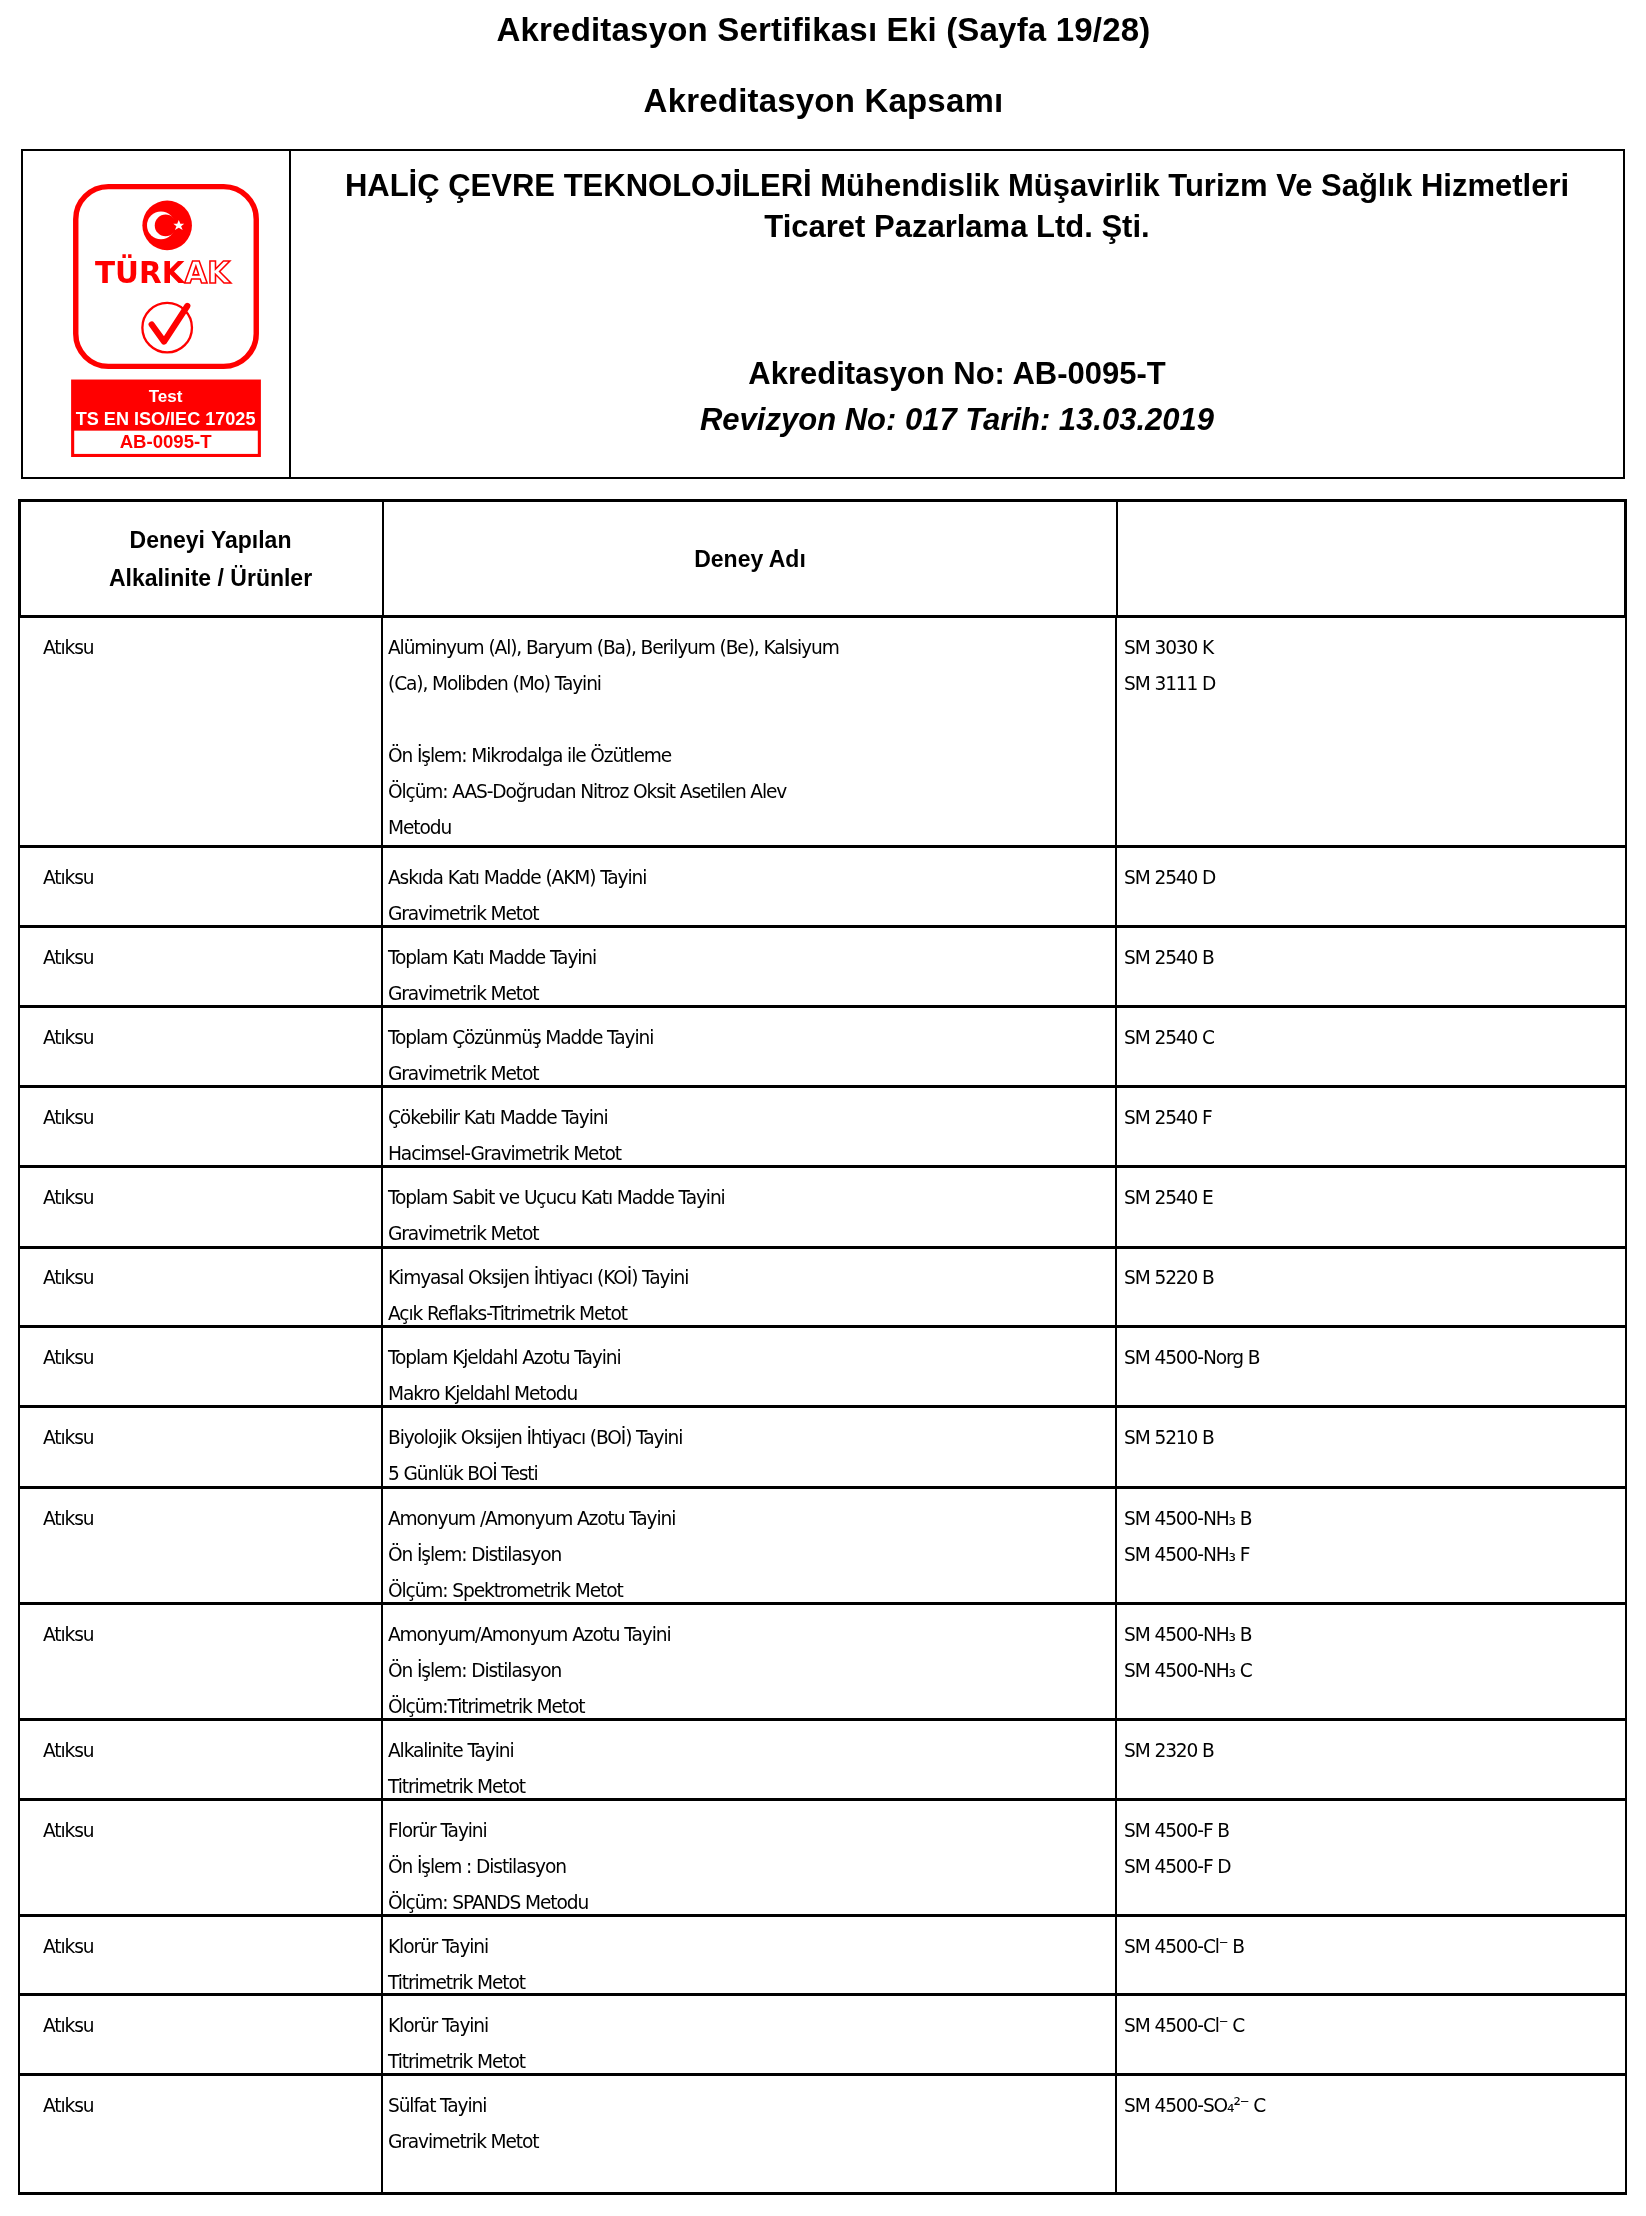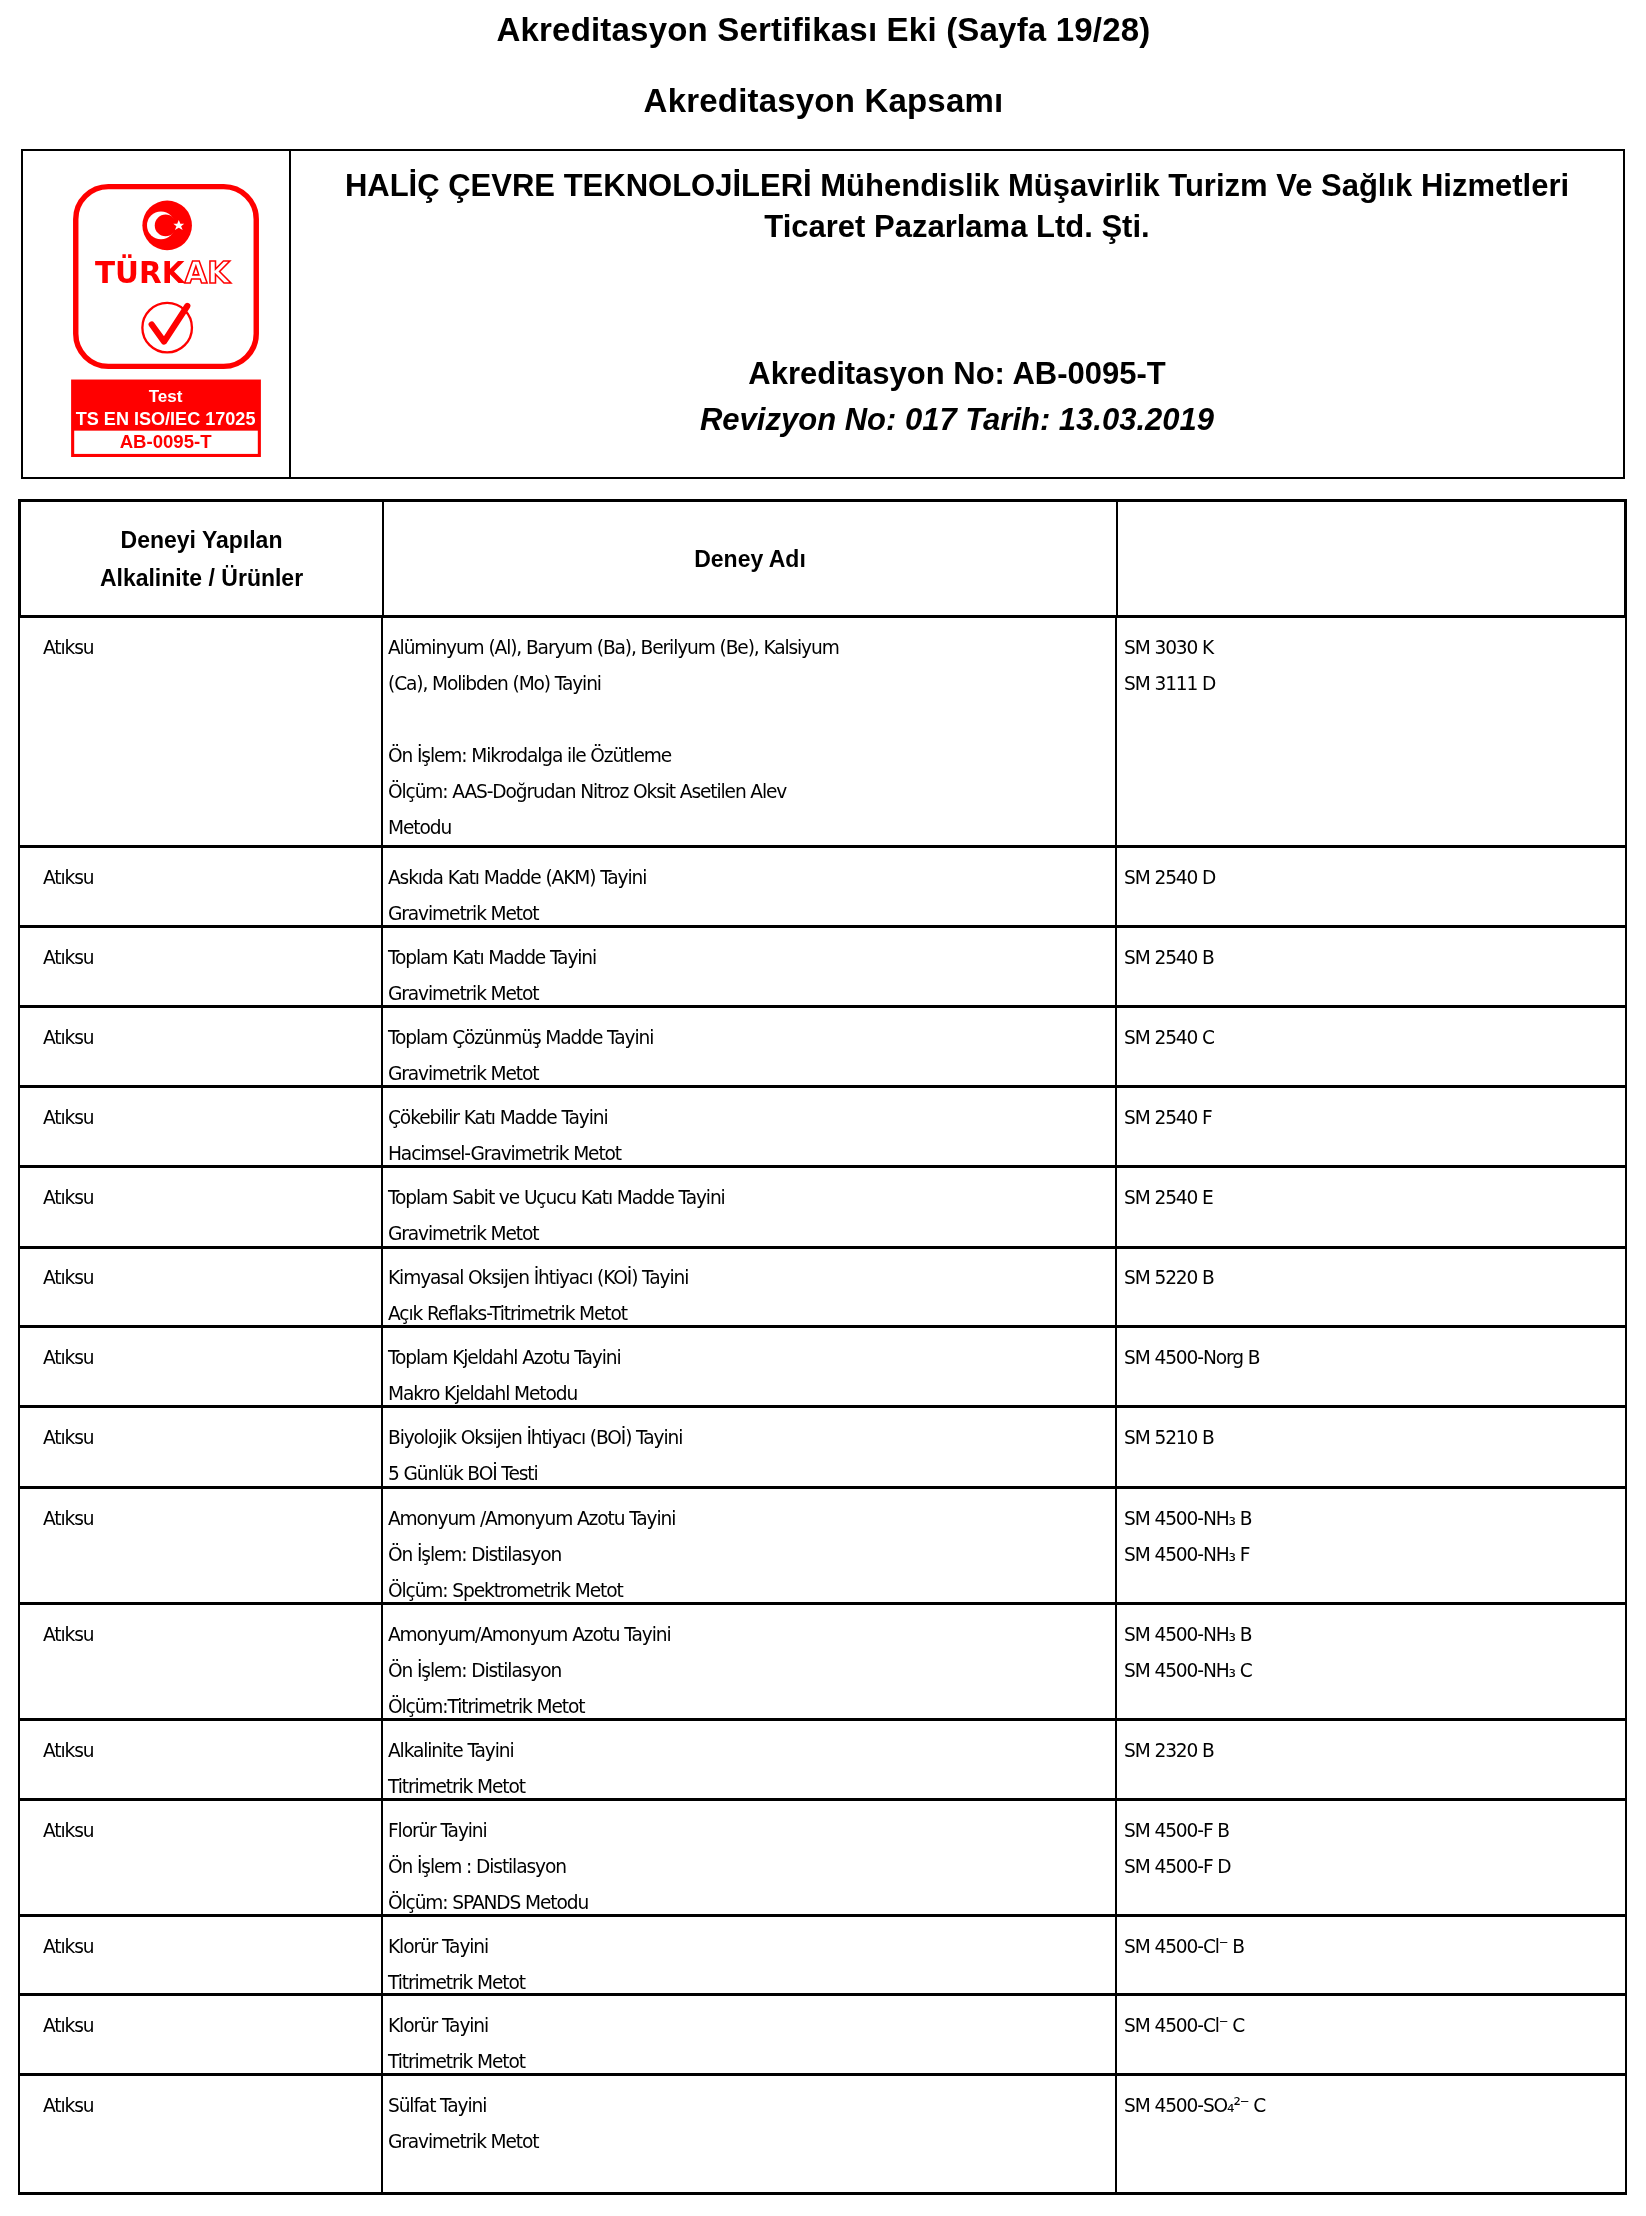--- a/index.html
+++ b/index.html
@@ -21,21 +21,21 @@
   #acc1 { top:205px; }
   #acc2 { top:251px;font-style:italic; }
 
   
   .tbl { position:absolute; left:18px; top:499px; width:1609px; }
   .thead { position:absolute; left:0; top:0; width:1609px; height:119px;
     border:3.1px solid #000; box-sizing:border-box; }
   .thead .vl { position:absolute; top:0; bottom:0; width:2.3px; background:#000; }
   .th { position:absolute; top:0; bottom:0; display:flex; align-items:center; justify-content:center;
     text-align:center; font-family:"Liberation Sans", sans-serif; font-weight:bold; font-size:23px; line-height:38px; }
-  .th1 { left:0; width:361px; }
+  .th1 { left:9px; width:361px; }
   .th2 { left:363px; width:732px; }
   .th3 { left:1097px; width:506px; }
 
   .row { position:absolute; left:0; width:1609px; box-sizing:border-box;
     border-left:2.3px solid #000; border-right:2.3px solid #000; border-bottom:3.9px solid #000; }
   .row .vl { position:absolute; top:0; bottom:0; width:2.3px; background:#000; }
   .cell { position:absolute; top:11px; font-family:"DejaVu Sans", sans-serif; font-size:20px;
     line-height:36px; letter-spacing:-1.2px; white-space:pre; transform:scaleX(0.93); transform-origin:left top; }
   .c1 { left:23px; }
   .c2 { left:368px; }

